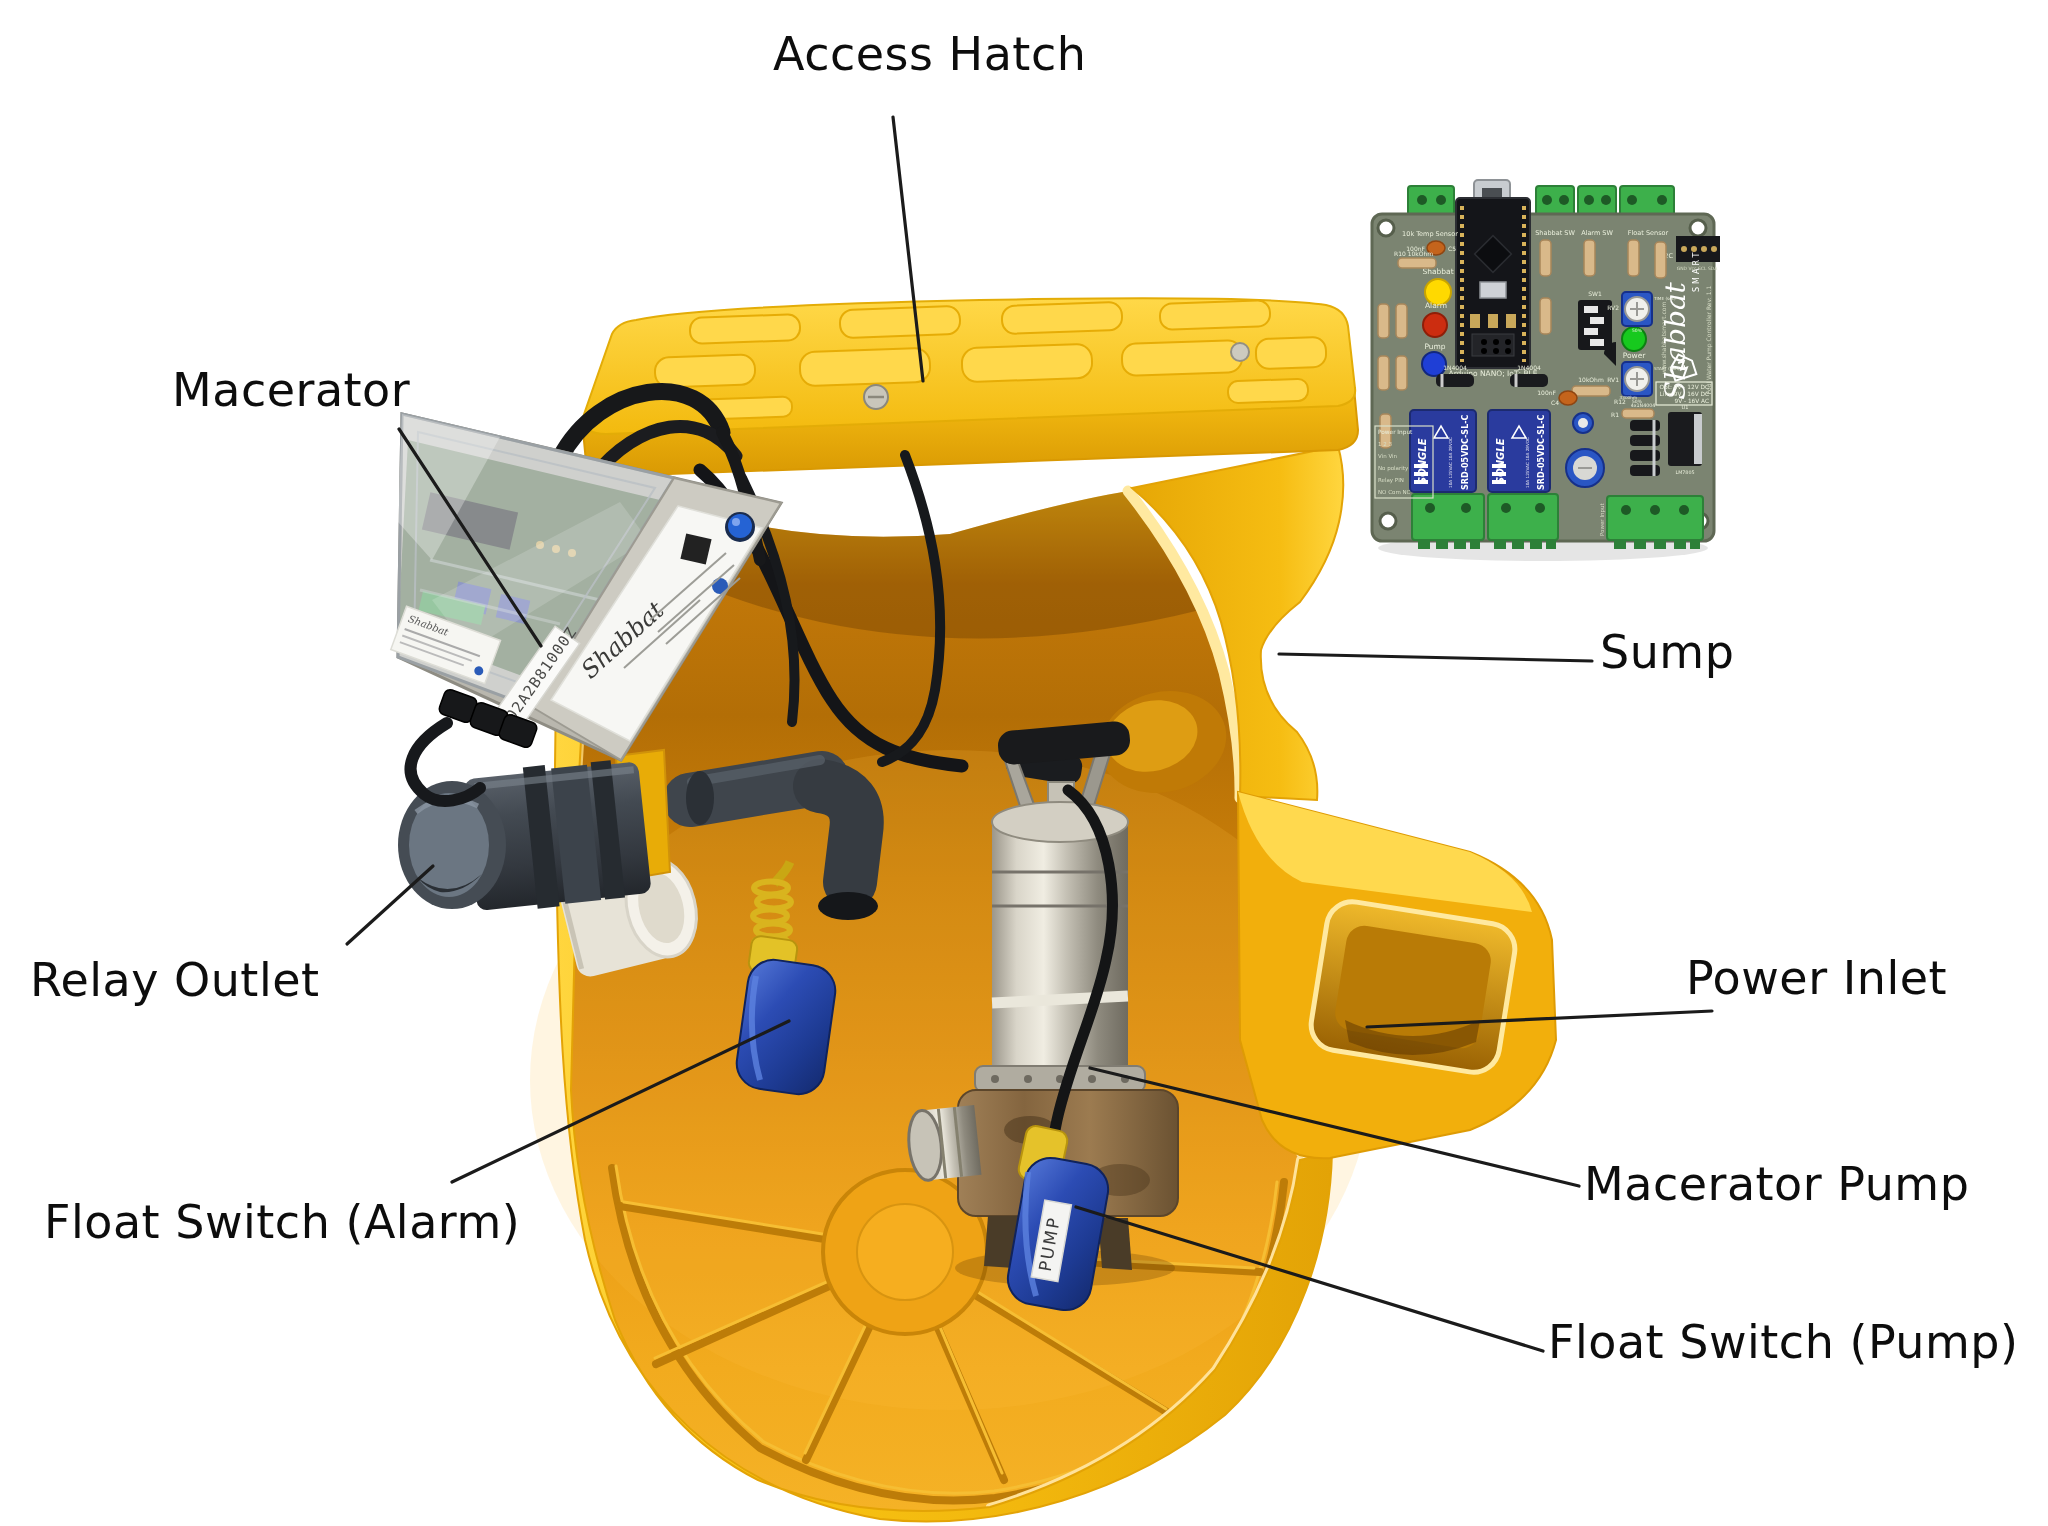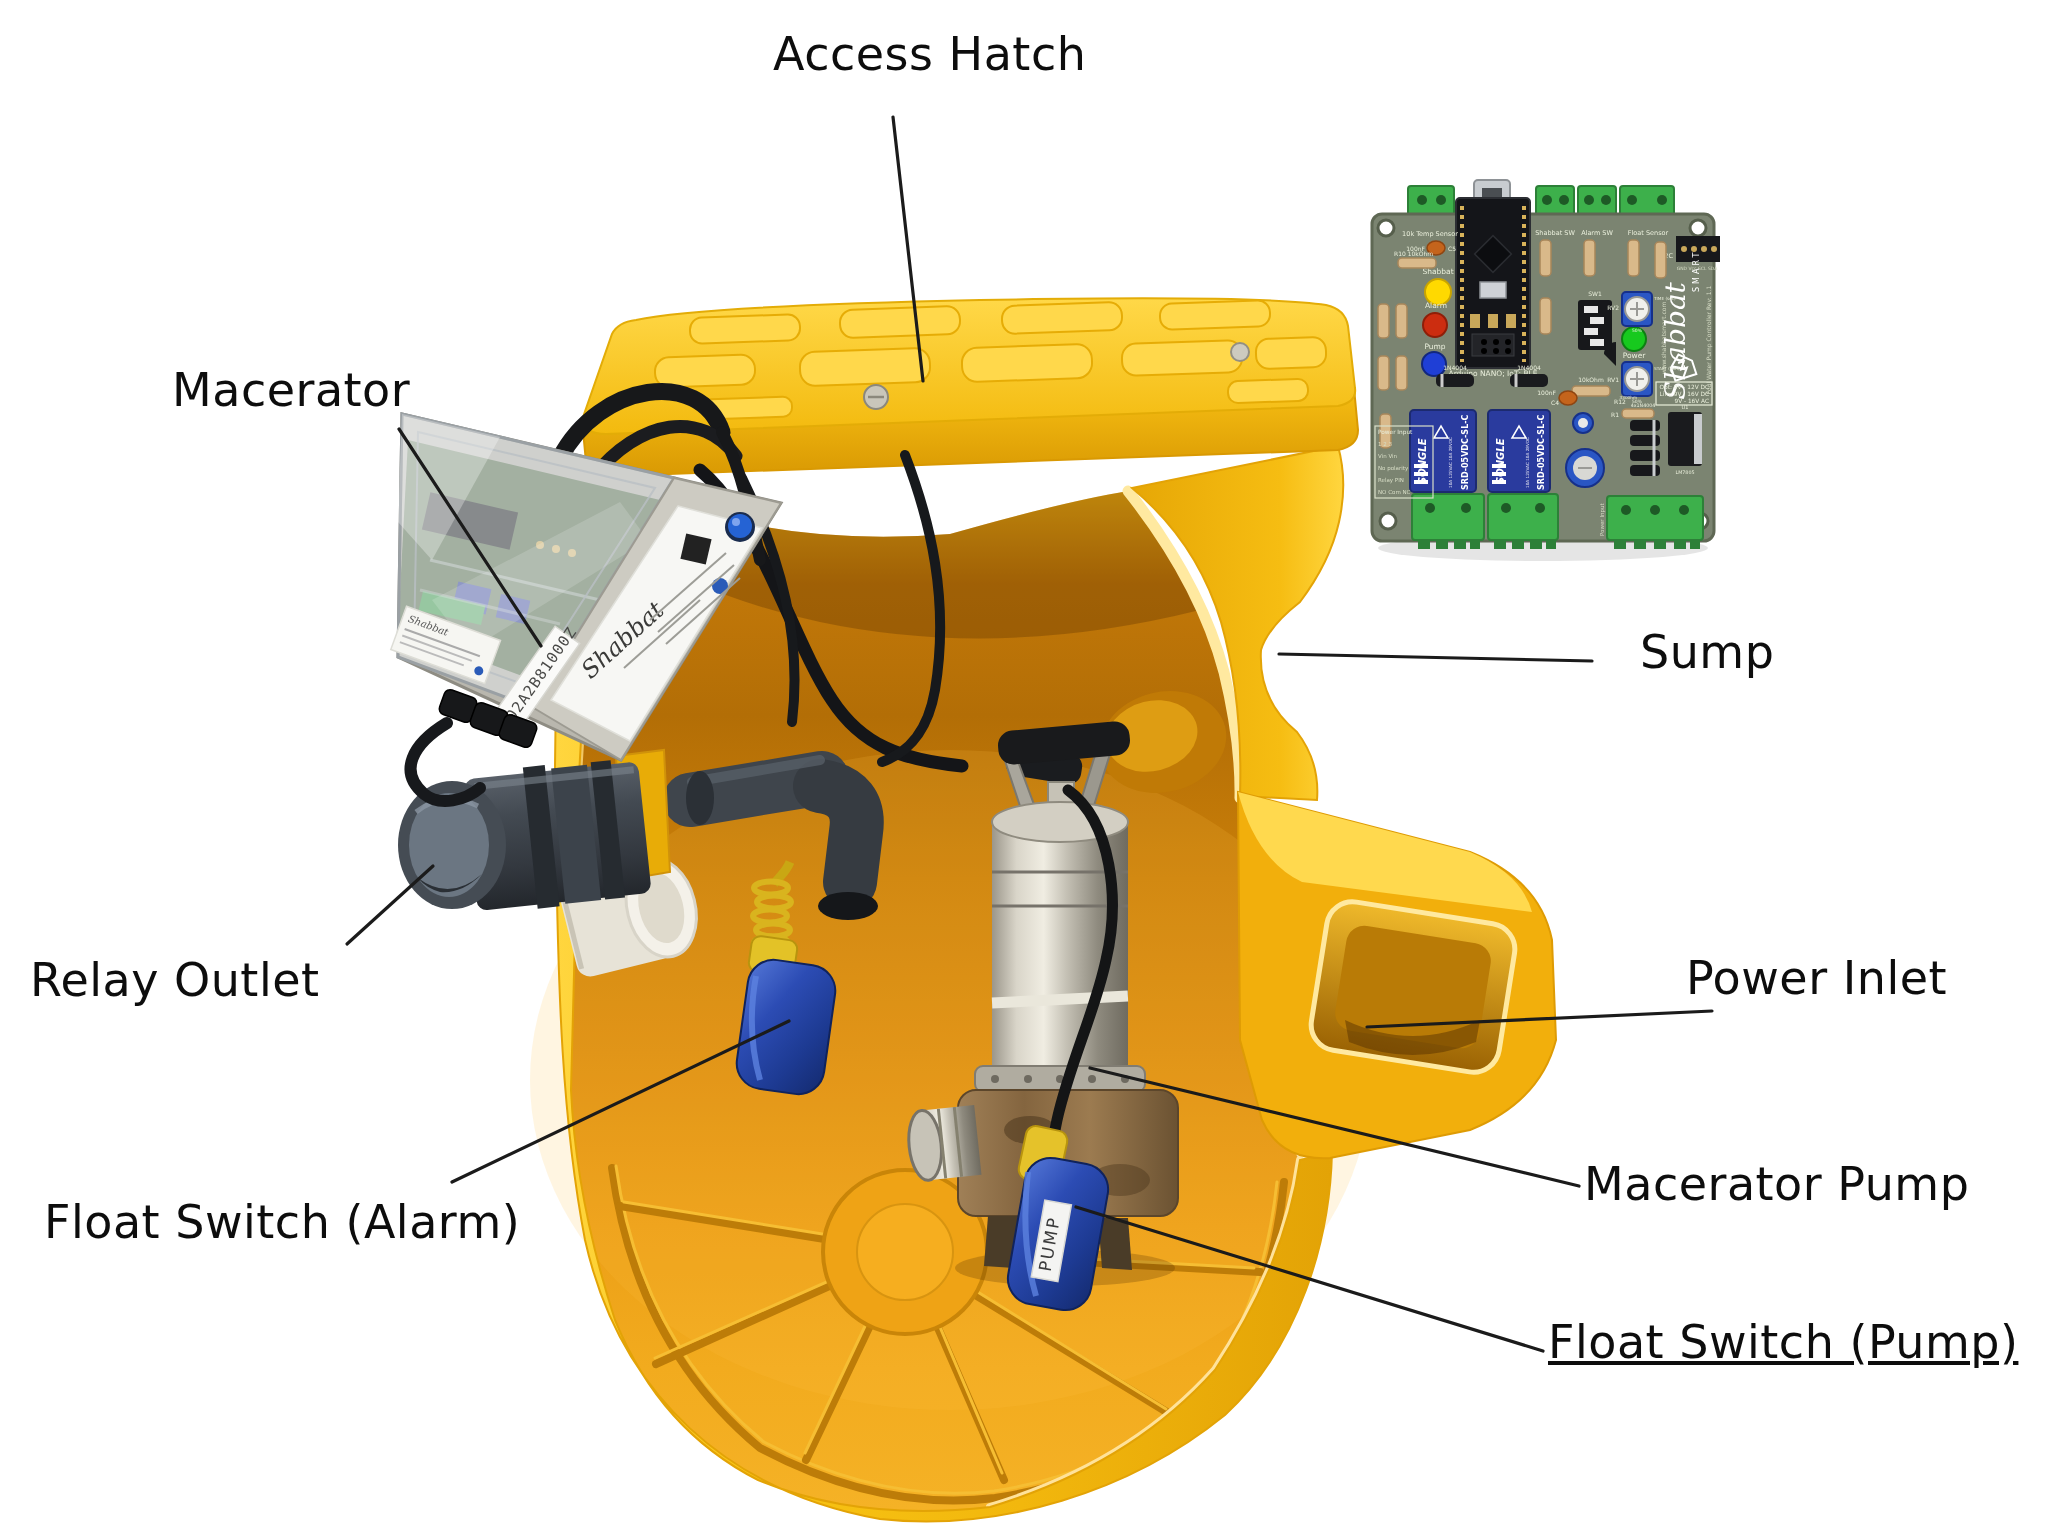--- a/index.html
+++ b/index.html
@@ -572,18 +572,18 @@
     <line x1="1367" y1="1027" x2="1712" y2="1011"></line>
     <line x1="1090" y1="1068" x2="1579" y2="1186"></line>
     <line x1="1076" y1="1207" x2="1543" y2="1351"></line>
   </g>
 </svg>
 
 <div class="callout" style="left:773px;top:30px;">Access Hatch</div>
 <div class="callout" style="left:172px;top:366px;">Macerator</div>
 <div class="callout" style="left:30px;top:956px;">Relay Outlet</div>
 <div class="callout" style="left:44px;top:1198px;">Float Switch (Alarm)</div>
-<div class="callout" style="left:1600px;top:628px;margin-left:40px;">Sump</div>
+<div class="callout" style="left:1600px;top:628px;">Sump</div>
 <div class="callout" style="left:1686px;top:954px;">Power Inlet</div>
 <div class="callout" style="left:1584px;top:1160px;">Macerator Pump</div>
-<div class="callout" style="left:1548px;top:1318px;text-decoration:underline;">Float Switch (Pump)</div>
+<div class="callout" style="left:1548px;top:1318px;">Float Switch (Pump)</div>
 
 </div>
 
 </body></html>

